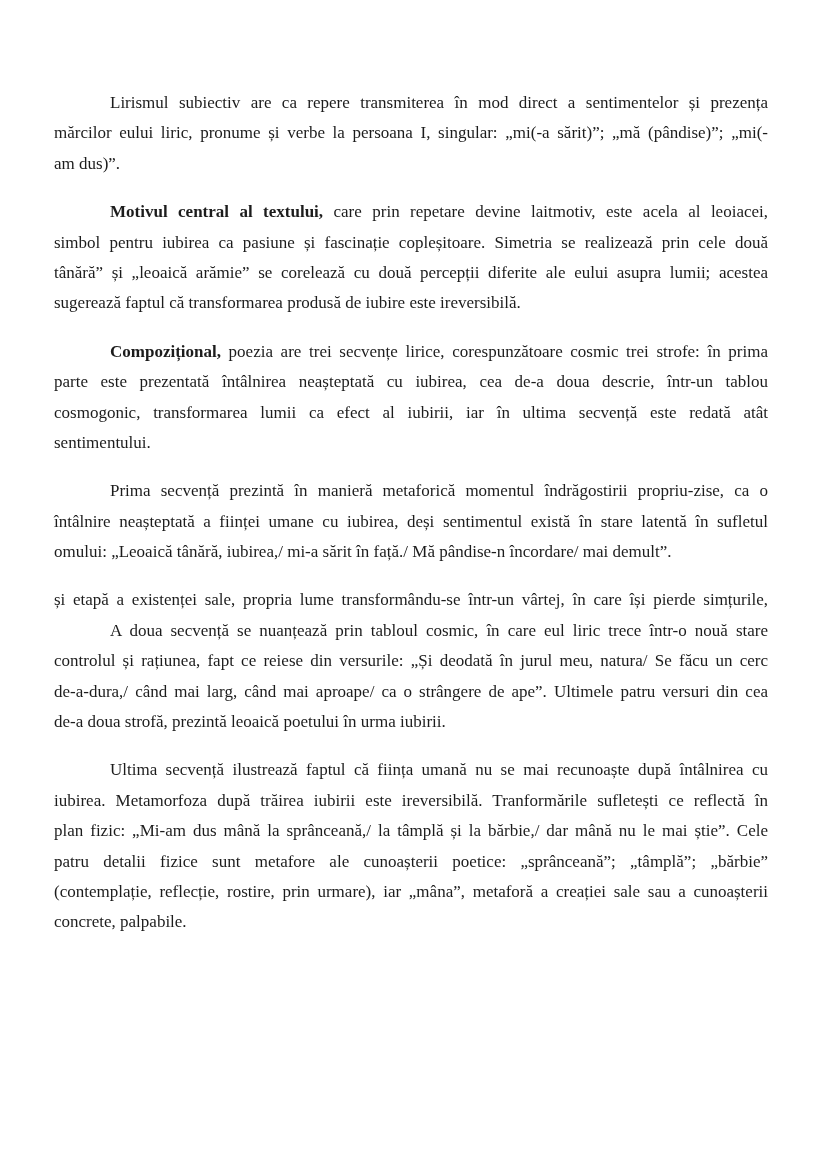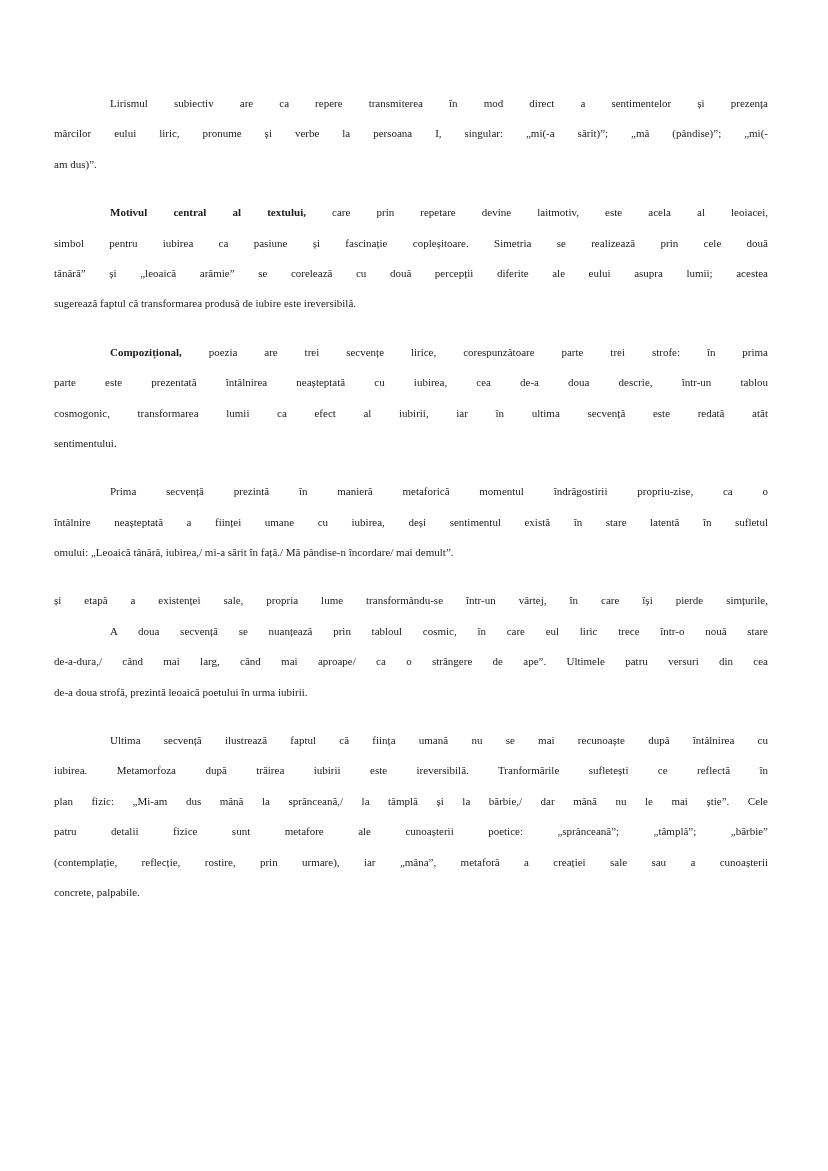--- a/index.html
+++ b/index.html
@@ -1,20 +1,20 @@
 <!DOCTYPE html>
 <html><head>
 <meta charset="utf-8">
 <style>
   html, body { margin: 0; padding: 0; background: #ffffff; }
   body { width: 828px; height: 1171px; position: relative; overflow: hidden; }
   .page {
     position: absolute; left: 54px; top: 88px; width: 714px;
     font-family: "Liberation Serif", "DejaVu Serif", serif;
-    font-size: 11px; color: #1c1c1c;
+    font-size: 17px; color: #1c1c1c;
   }
   .para { margin: 0 0 18px 0; }
   .line {
     display: block; height: 30.4px; line-height: 30.4px;
     text-align: justify; text-align-last: justify; white-space: nowrap;
     overflow: visible;
   }
   .line.first { padding-left: 56px; }
   .line.last { text-align-last: left; }
   .line > span.fill { display: inline; white-space: normal; }
@@ -29,33 +29,34 @@
       <div class="line"><span class="fill">mărcilor eului liric, pronume și verbe la persoana I, singular: „mi(-a sărit)”; „mă (pândise)”; „mi(-</span></div>
       <div class="line last"><span class="fill">am dus)”.</span></div>
     </div>
     <div class="para">
       <div class="line first"><span class="bold">Motivul central al textului,</span><span class="fill"> care prin repetare devine laitmotiv, este acela al leoiacei,</span></div>
       <div class="line"><span class="fill">simbol pentru iubirea ca pasiune și fascinație copleșitoare. Simetria se realizează prin cele două</span></div>
       <div class="line"><span class="fill">tânără” și „leoaică arămie” se corelează cu două percepții diferite ale eului asupra lumii; acestea</span></div>
       <div class="line last"><span class="fill">sugerează faptul că transformarea produsă de iubire este ireversibilă.</span></div>
     </div>
     <div class="para">
-      <div class="line first"><span class="bold">Compozițional,</span><span class="fill"> poezia are trei secvențe lirice, corespunzătoare parte trei strofe: în prima</span></div>
+      <div class="line first"><span class="bold">Compozițional,</span><span class="fill"> poezia are trei secvențe lirice, corespunzătoare cosmic trei strofe: în prima</span></div>
       <div class="line"><span class="fill">parte este prezentată întâlnirea neașteptată cu iubirea, cea de-a doua descrie, într-un tablou</span></div>
       <div class="line"><span class="fill">cosmogonic, transformarea lumii ca efect al iubirii, iar în ultima secvență este redată atât</span></div>
       <div class="line last"><span class="fill">sentimentului.</span></div>
     </div>
     <div class="para">
       <div class="line first"><span class="fill">Prima secvență prezintă în manieră metaforică momentul îndrăgostirii propriu-zise, ca o</span></div>
       <div class="line"><span class="fill">întâlnire neașteptată a ființei umane cu iubirea, deși sentimentul există în stare latentă în sufletul</span></div>
       <div class="line last"><span class="fill">omului: „Leoaică tânără, iubirea,/ mi-a sărit în față./ Mă pândise-n încordare/ mai demult”.</span></div>
     </div>
     <div class="para">
       <div class="line"><span class="fill">și etapă a existenței sale, propria lume transformându-se într-un vârtej, în care își pierde simțurile,</span></div>
       <div class="line first"><span class="fill">A doua secvență se nuanțează prin tabloul cosmic, în care eul liric trece într-o nouă stare</span></div>
+      <div class="line"><span class="fill">controlul și rațiunea, fapt ce reiese din versurile: „Și deodată în jurul meu, natura/ Se făcu un cerc</span></div>
       <div class="line"><span class="fill">de-a-dura,/ când mai larg, când mai aproape/ ca o strângere de ape”. Ultimele patru versuri din cea</span></div>
       <div class="line last"><span class="fill">de-a doua strofă, prezintă leoaică poetului în urma iubirii.</span></div>
     </div>
     <div class="para">
       <div class="line first"><span class="fill">Ultima secvență ilustrează faptul că ființa umană nu se mai recunoaște după întâlnirea cu</span></div>
       <div class="line"><span class="fill">iubirea. Metamorfoza după trăirea iubirii este ireversibilă. Tranformările sufletești ce reflectă în</span></div>
       <div class="line"><span class="fill">plan fizic: „Mi-am dus mână la sprânceană,/ la tâmplă și la bărbie,/ dar mână nu le mai știe”. Cele</span></div>
       <div class="line"><span class="fill">patru detalii fizice sunt metafore ale cunoașterii poetice: „sprânceană”; „tâmplă”; „bărbie”</span></div>
       <div class="line"><span class="fill">(contemplație, reflecție, rostire, prin urmare), iar „mâna”, metaforă a creației sale sau a cunoașterii</span></div>
       <div class="line last"><span class="fill">concrete, palpabile.</span></div>

